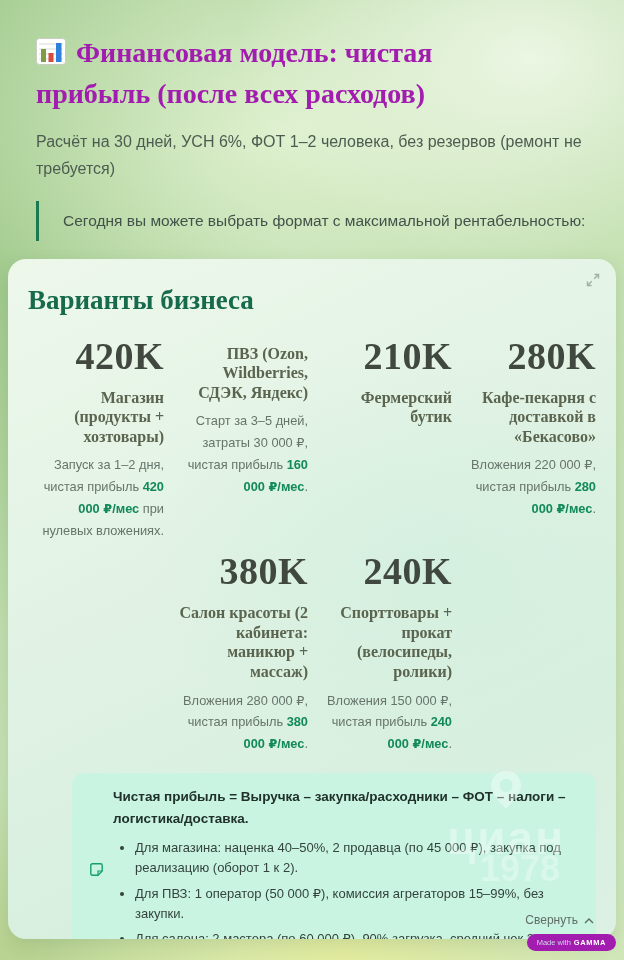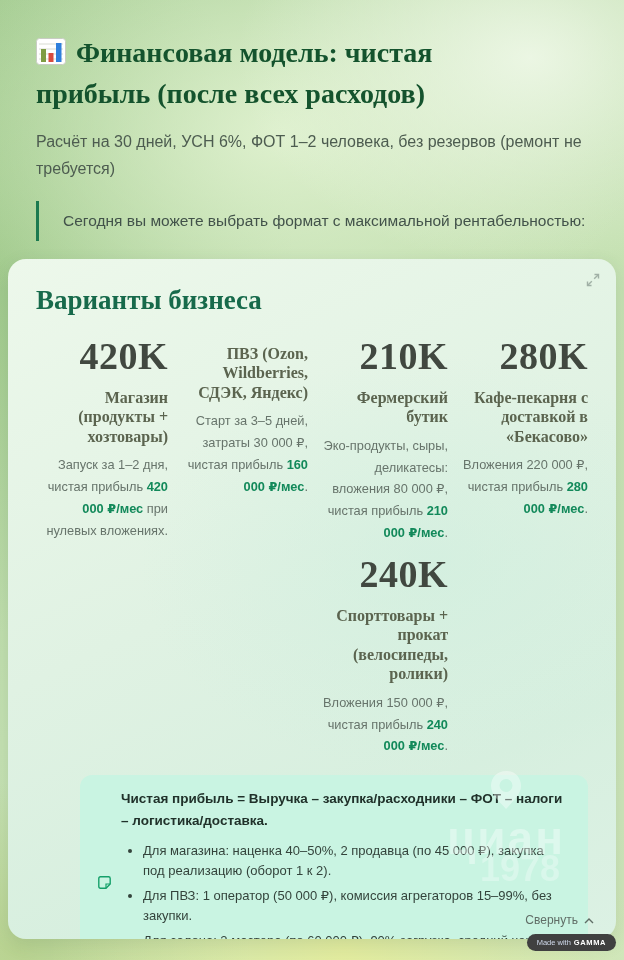--- a/index.html
+++ b/index.html
@@ -12,31 +12,31 @@
       radial-gradient(420px 300px at 85% 6%, rgba(242,250,236,0.85), rgba(242,250,236,0) 70%),
       radial-gradient(500px 340px at 45% 14%, rgba(226,243,210,0.9), rgba(226,243,210,0) 72%),
       radial-gradient(420px 280px at 55% 99%, rgba(233,238,152,0.8), rgba(233,238,152,0) 70%),
       radial-gradient(330px 240px at 3% 99%, rgba(178,204,128,0.7), rgba(178,204,128,0) 70%),
       radial-gradient(420px 520px at 0% 28%, rgba(148,194,126,0.6), rgba(148,194,126,0) 70%),
       linear-gradient(140deg,#a9cf97,#c5e1b2 50%,#cfe6bb);
   }
   .hero { padding:34px 36px 0; }
   .page-title {
     font-family:"Liberation Serif","DejaVu Serif",serif;
-    font-size:28px; line-height:1.36; font-weight:700; color:#14532d;
+    font-size:28px; line-height:1.36; font-weight:700; color:#a21caf;
   }
   .title-icon { display:inline-block; vertical-align:-3px; margin-right:10px; }
   .subtitle { margin-top:16px; font-size:16px; line-height:1.68; color:#4d5c50; max-width:560px; }
   .quote {
     margin-top:18px; border-left:3px solid #1c7a50;
     padding:11px 0 11px 24px; font-size:15.5px; color:#42524a;
   }
   .card {
     position:relative; margin:18px 8px 0; height:680px; overflow:hidden;
-    border-radius:18px; padding:26px 28px;
+    border-radius:18px; padding:26px 20px;
     background:
       radial-gradient(420px 300px at 70% 45%, rgba(205,238,222,0.55), rgba(205,238,222,0) 70%),
       linear-gradient(155deg,#edf8eb,#e0f2e3 45%,#d7efdf 75%,#dcf1e4);
     box-shadow:0 6px 18px rgba(60,90,70,0.14);
   }
   .expand { position:absolute; top:14px; right:16px; width:14px; height:14px; cursor:pointer; opacity:.75; }
   .card-heading {
     font-family:"Liberation Serif","DejaVu Serif",serif;
     font-size:27px; font-weight:700; color:#176a4b;
   }
@@ -67,21 +67,21 @@
     position:absolute; bottom:12px; right:22px; display:flex; align-items:flex-end; gap:6px;
     font-size:12px; color:#606d66; cursor:pointer;
   }
   .watermark {
     position:absolute; top:770px; right:28px; width:180px; text-align:center;
     color:rgba(255,255,255,0.38); pointer-events:none; z-index:5; line-height:1;
   }
   .wm-text { font-size:46px; font-weight:700; letter-spacing:2px; margin-top:2px; }
   .wm-year { font-size:36px; font-weight:700; color:rgba(255,255,255,0.30); margin-top:-10px; transform:translateX(14px); }
   .badge {
-    position:absolute; right:8px; bottom:9px; background:#404040; border-radius:9px;
+    position:absolute; right:8px; bottom:9px; background:#a21caf; border-radius:9px;
     padding:4px 10px; font-size:7.5px; color:#cfd8ea; display:flex; gap:3px; align-items:center;
     cursor:pointer; z-index:6;
   }
   .badge b { color:#ffffff; letter-spacing:.6px; }
 </style>
 </head>
 <body>
 
 <div class="hero">
   <h1 class="page-title"><span class="title-icon"><svg width="30" height="27" viewBox="0 0 30 27">
@@ -113,26 +113,30 @@
       <div class="biz-title">Магазин (продукты + хозтовары)</div>
       <div class="biz-body"><span>Запуск за 1–2 дня, чистая прибыль </span><span class="profit">420 000 ₽/мес</span><span> при нулевых вложениях.</span></div>
     </div>
     <div>
       <div class="biz-title">ПВЗ (Ozon, Wildberries, СДЭК, Яндекс)</div>
       <div class="biz-body"><span>Старт за 3–5 дней, затраты 30 000 ₽, чистая прибыль </span><span class="profit">160 000 ₽/мес</span><span>.</span></div>
     </div>
     <div>
       <div class="biz-value">210K</div>
       <div class="biz-title">Фермерский бутик</div>
-      <div class="biz-body"><span>Эко-продукты, сыры, деликатесы: вложения 80 000 ₽, чистая прибыль </span><span class="profit">210 000 ₽/мес</span><span>.</span></div>
     </div>
     <div>
       <div class="biz-value">280K</div>
       <div class="biz-title">Кафе-пекарня с доставкой в «Бекасово»</div>
       <div class="biz-body"><span>Вложения 220 000 ₽, чистая прибыль </span><span class="profit">280 000 ₽/мес</span><span>.</span></div>
+    </div>
+    <div class="col2">
+      <div class="biz-value">380K</div>
+      <div class="biz-title">Салон красоты (2 кабинета: маникюр + массаж)</div>
+      <div class="biz-body"><span>Вложения 280 000 ₽, чистая прибыль </span><span class="profit">380 000 ₽/мес</span><span>.</span></div>
     </div>
     <div class="col3">
       <div class="biz-value">240K</div>
       <div class="biz-title">Спорттовары + прокат (велосипеды, ролики)</div>
       <div class="biz-body"><span>Вложения 150 000 ₽, чистая прибыль </span><span class="profit">240 000 ₽/мес</span><span>.</span></div>
     </div>
   </div>
 
   <div class="note">
     <span class="note-icon"><svg width="13" height="13" viewBox="0 0 13 13">

